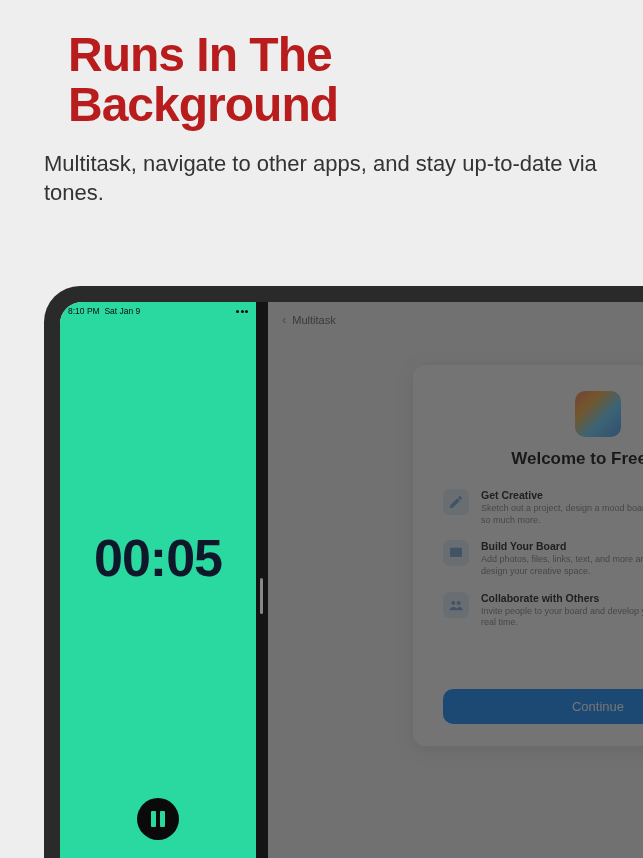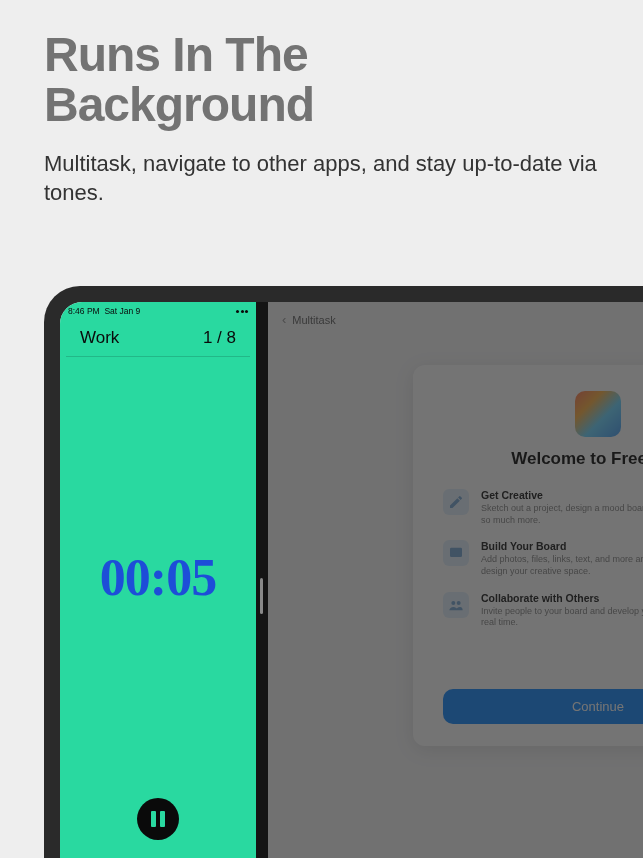--- a/index.html
+++ b/index.html
@@ -9,22 +9,23 @@
       background: #eeeeee;
       font-family: -apple-system, BlinkMacSystemFont, 'Helvetica Neue', Arial, sans-serif;
       overflow: hidden;
       position: relative;
     }
     .hero-title {
       font-size: 48px;
       font-weight: 800;
       line-height: 1.05;
       letter-spacing: -1px;
-      color: #737373;
+      color: #b91c1c;
       padding: 30px 44px 18px 44px;
+      margin-left: 24px;
     }
     .hero-sub {
       font-size: 22px;
       font-weight: 400;
       color: #333;
       line-height: 1.35;
       padding: 0 22px 30px 44px;
     }
     .device {
       position: absolute;
@@ -77,22 +78,22 @@
       margin: 0 6px;
     }
     .timer-display {
       flex: 1;
       display: flex;
       align-items: center;
       justify-content: center;
       font-size: 52px;
       font-weight: 800;
       letter-spacing: -1px;
-      color: #1d4ed8;
-      font-family: Liberation Serif, serif;
+      color: #0f172a;
+      font-family: Liberation Sans, sans-serif;
     }
     .timer-controls {
       display: flex;
       justify-content: center;
       padding-bottom: 50px;
     }
     .pause-btn {
       width: 42px;
       height: 42px;
       border-radius: 50%;
@@ -172,31 +173,27 @@
   <span>Background</span>
 </h1>
 <p class="hero-sub">Multitask, navigate to other apps, and stay up-to-date via tones.</p>
 
 <div class="device">
   <div class="screen">
 
     <div class="timer-pane">
       <div class="status-bar">
         <span>
-          <span>8:46 PM</span>&nbsp;&nbsp;<span>Sat Jan 9</span>
+          <span>8:10 PM</span>&nbsp;&nbsp;<span>Sat Jan 9</span>
         </span>
         <span class="dots">
           <span class="dot"></span>
             <span class="dot"></span>
             <span class="dot"></span>
         </span>
-      </div>
-      <div class="timer-header">
-        <span>Work</span>
-        <span>1 / 8</span>
       </div>
       <div class="timer-display">00:05</div>
       <div class="timer-controls">
         <div class="pause-btn">
           <span class="pause-bar"></span>
           <span class="pause-bar"></span>
         </div>
       </div>
     </div>
 

